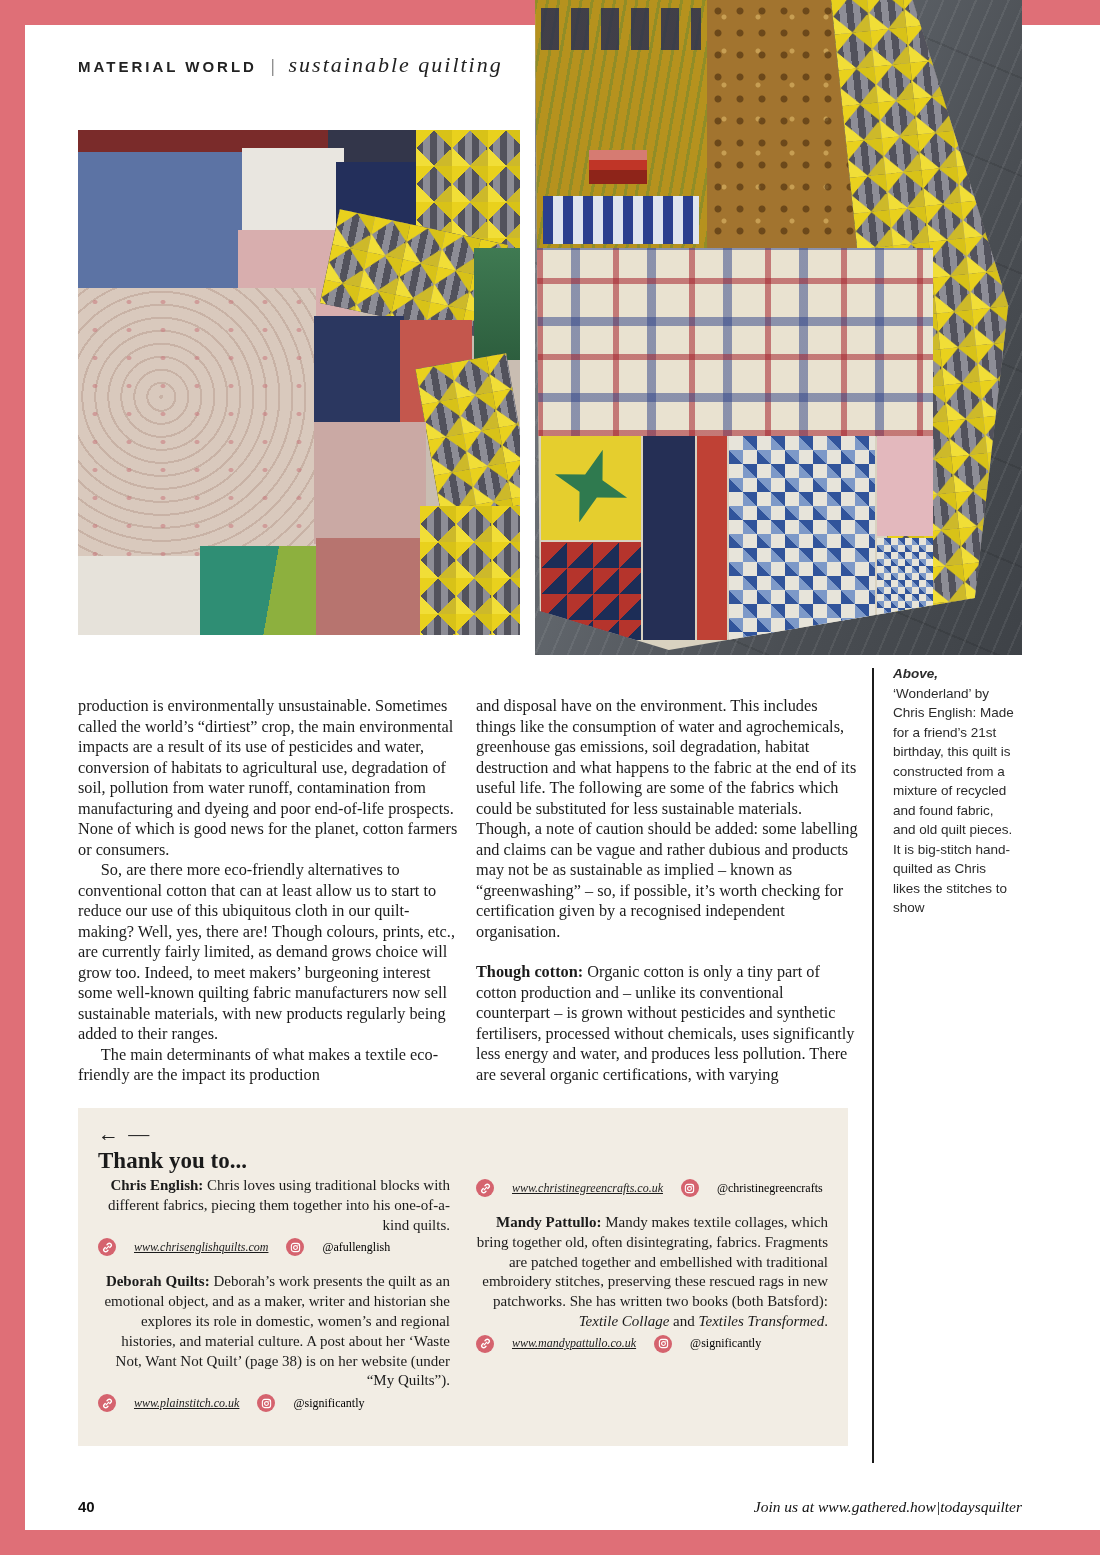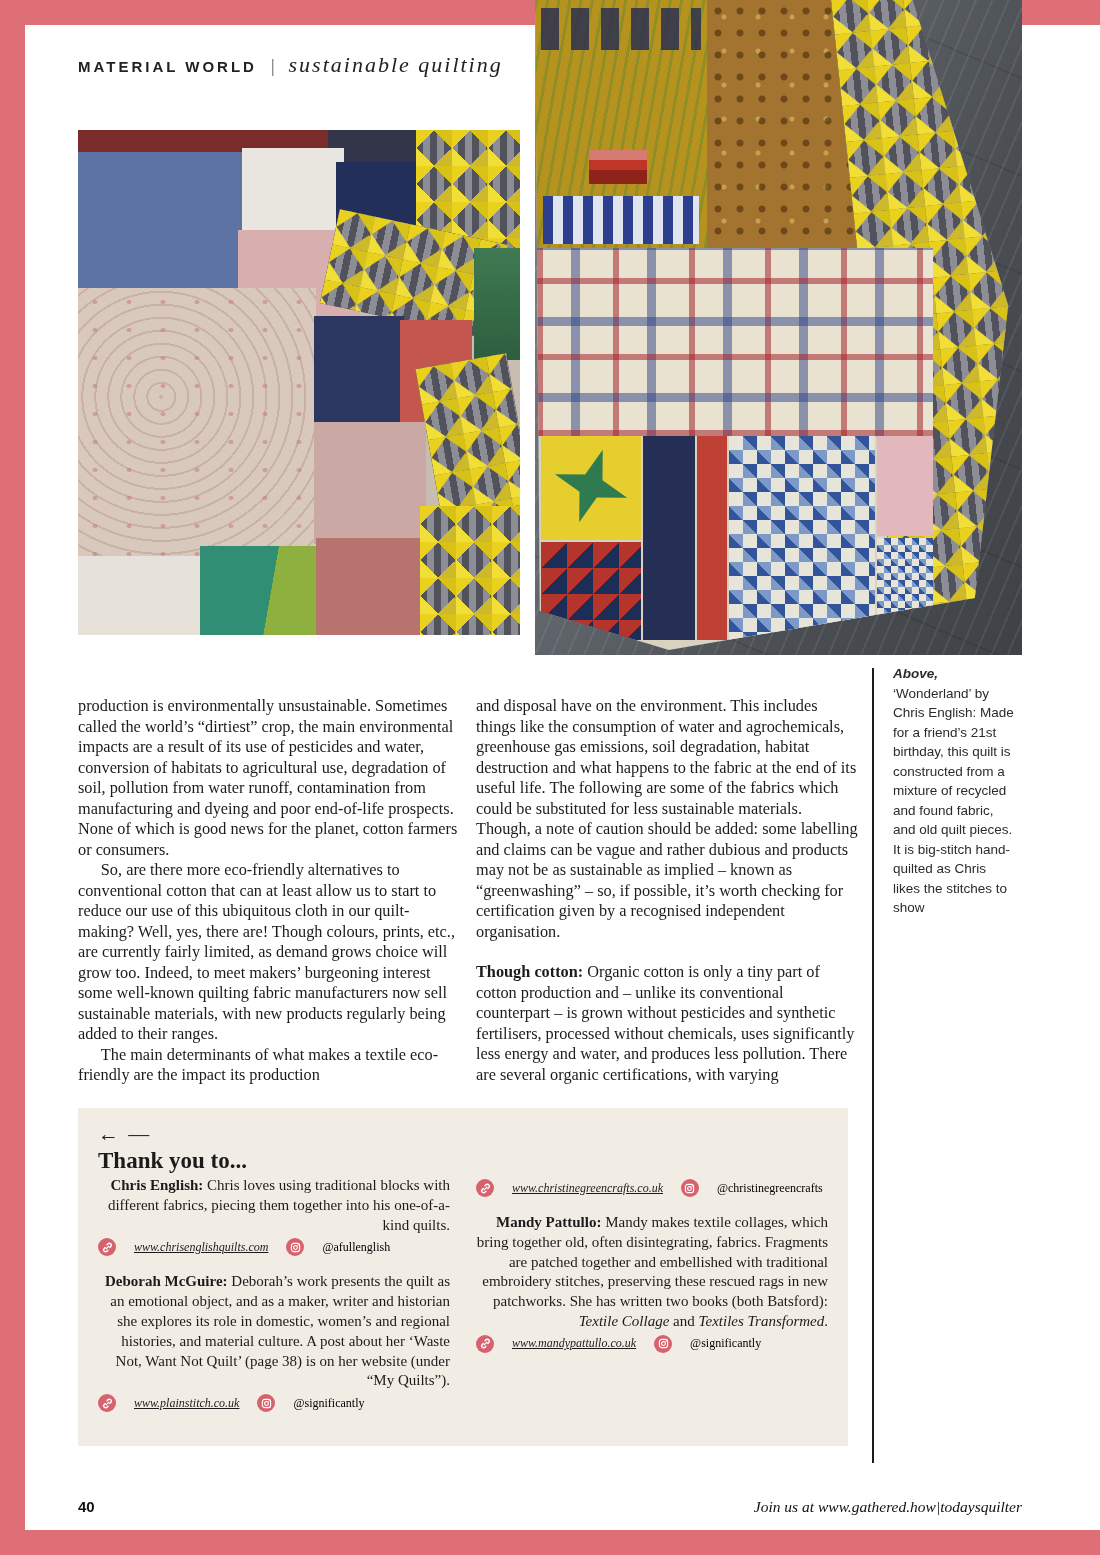--- a/index.html
+++ b/index.html
@@ -207,21 +207,21 @@
                 <svg width="11" height="11" viewBox="0 0 24 24" fill="none" stroke="#fff" stroke-width="2.4">
                   <rect x="3" y="3" width="18" height="18" rx="5"></rect>
                   <circle cx="12" cy="12" r="4.2"></circle>
                   <circle cx="17.4" cy="6.6" r="1.4" fill="#fff" stroke="none"></circle>
                 </svg>
               </span>
             <span class="handle">@afullenglish</span>
           </div>
         </div>
         <div class="artist">
-          <p class="artist-bio"><b>Deborah McGuire:</b> <span>Deborah’s work presents the quilt as an emotional object, and as a maker, writer and historian she explores its role in domestic, women’s and regional histories, and material culture. A post about her ‘Waste Not, Want Not Quilt’ (page 38) is on her website (under “My Quilts”).</span></p>
+          <p class="artist-bio"><b>Deborah Quilts:</b> <span>Deborah’s work presents the quilt as an emotional object, and as a maker, writer and historian she explores its role in domestic, women’s and regional histories, and material culture. A post about her ‘Waste Not, Want Not Quilt’ (page 38) is on her website (under “My Quilts”).</span></p>
           <div class="artist-links">
             <span class="circle-icon">
                 <svg width="11" height="11" viewBox="0 0 24 24" fill="none" stroke="#fff" stroke-width="3" stroke-linecap="round">
                   <path d="M9 15 L15 9"></path>
                   <path d="M11 6 l2 -2 a4.2 4.2 0 0 1 6 6 l-2 2"></path>
                   <path d="M13 18 l-2 2 a4.2 4.2 0 0 1 -6 -6 l2 -2"></path>
                 </svg>
               </span>
             <span class="url">www.plainstitch.co.uk</span>
             <span class="circle-icon">

